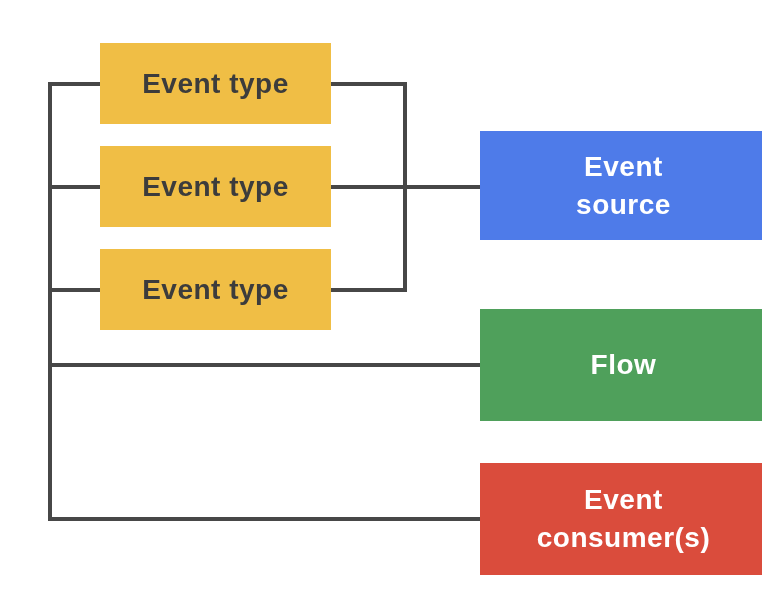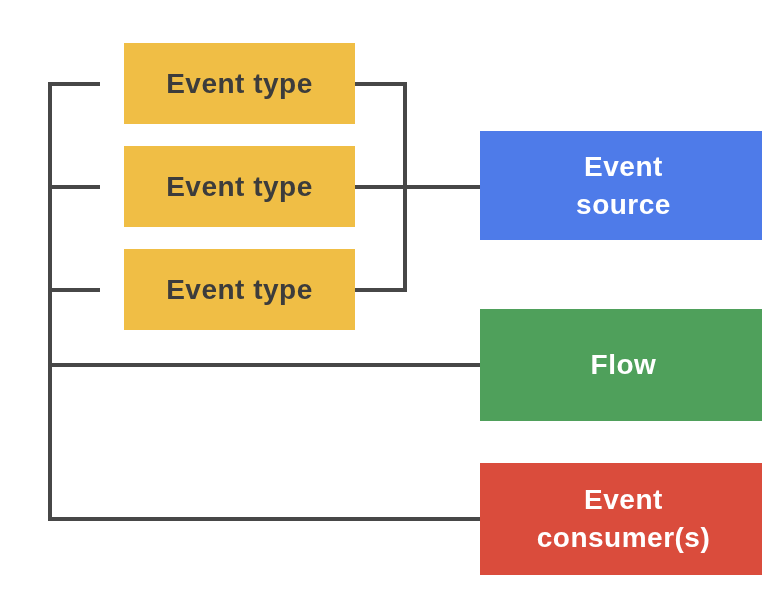--- a/index.html
+++ b/index.html
@@ -20,21 +20,21 @@
     display: flex;
     align-items: center;
     justify-content: center;
     text-align: center;
     font-weight: 700;
     font-size: 28px;
     line-height: 38px;
     letter-spacing: 0.5px;
     white-space: pre-line;
   }
-  .node-event-type   { left: 100px; width: 231px; height: 81px; margin-left: 24px; }
+  .node-event-type   { left: 100px; width: 231px; height: 81px; }
   #event-type-1 { top: 43px; }
   #event-type-2 { top: 146px; }
   #event-type-3 { top: 249px; }
   .node-right { left: 480px; width: 287px; }
   #event-source    { top: 131px; height: 109px; }
   #flow            { top: 309px; height: 112px; }
   #event-consumers { top: 463px; height: 112px; }
 
   .line { position: absolute; }
   #line-v-left    { left: 48px;  top: 82px;  width: 4px;   height: 439px; }

